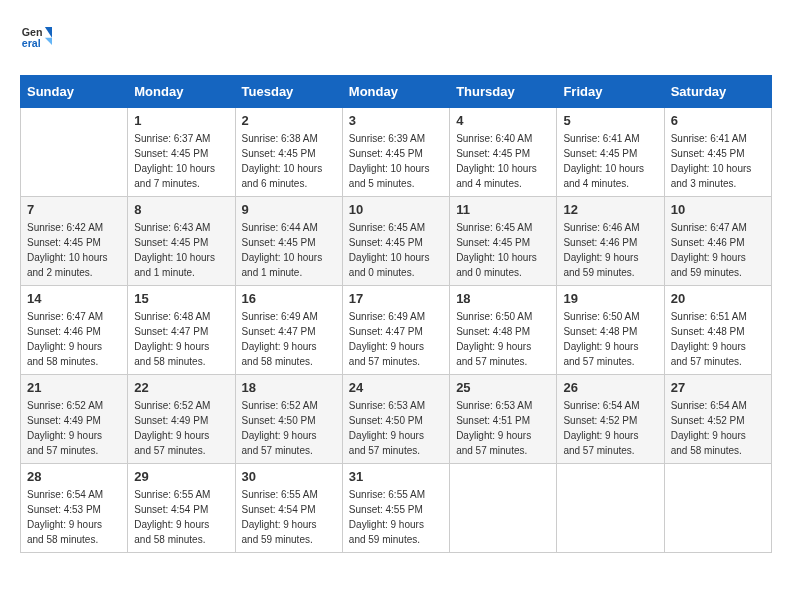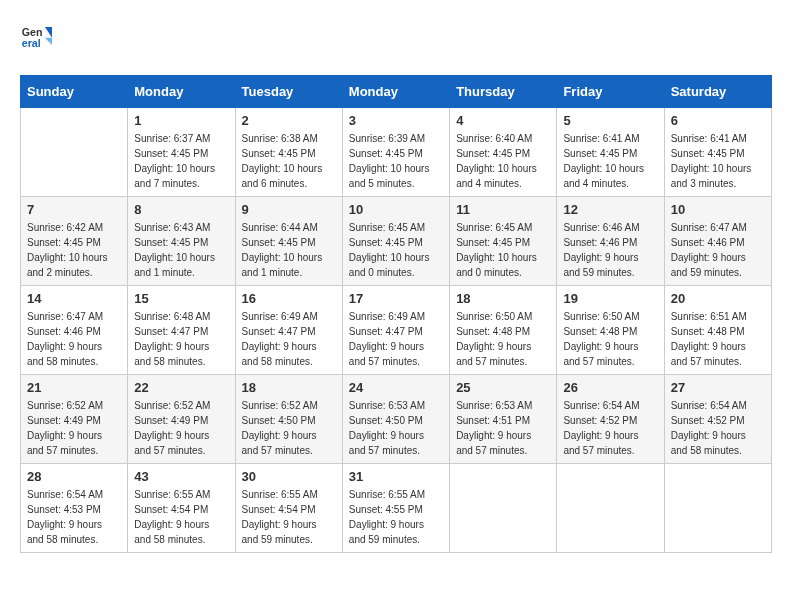--- a/index.html
+++ b/index.html
@@ -241,21 +241,21 @@
           <div class="day-num">27</div>
           <div class="day-info">Sunrise: 6:54 AM<br>Sunset: 4:52 PM<br>Daylight: 9 hours<br>and 58 minutes.</div>
         </td>
       </tr>
       <tr>
         <td>
           <div class="day-num">28</div>
           <div class="day-info">Sunrise: 6:54 AM<br>Sunset: 4:53 PM<br>Daylight: 9 hours<br>and 58 minutes.</div>
         </td>
         <td>
-          <div class="day-num">43</div>
+          <div class="day-num">29</div>
           <div class="day-info">Sunrise: 6:55 AM<br>Sunset: 4:54 PM<br>Daylight: 9 hours<br>and 58 minutes.</div>
         </td>
         <td>
           <div class="day-num">30</div>
           <div class="day-info">Sunrise: 6:55 AM<br>Sunset: 4:54 PM<br>Daylight: 9 hours<br>and 59 minutes.</div>
         </td>
         <td>
           <div class="day-num">31</div>
           <div class="day-info">Sunrise: 6:55 AM<br>Sunset: 4:55 PM<br>Daylight: 9 hours<br>and 59 minutes.</div>
         </td>

